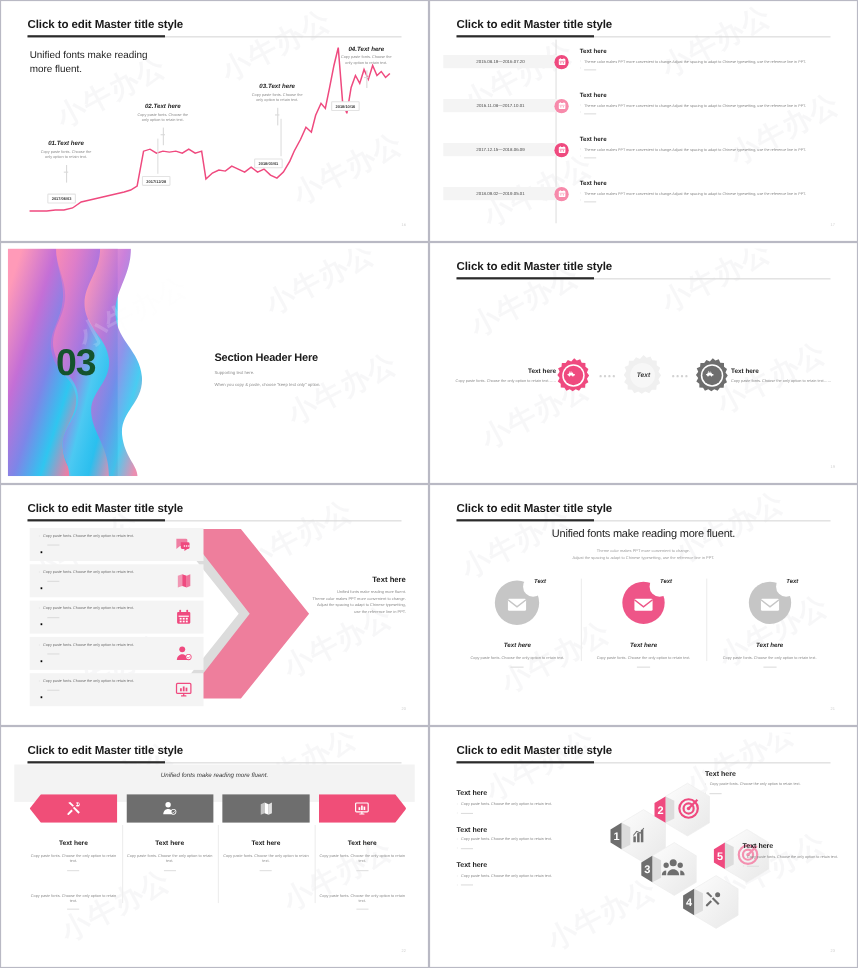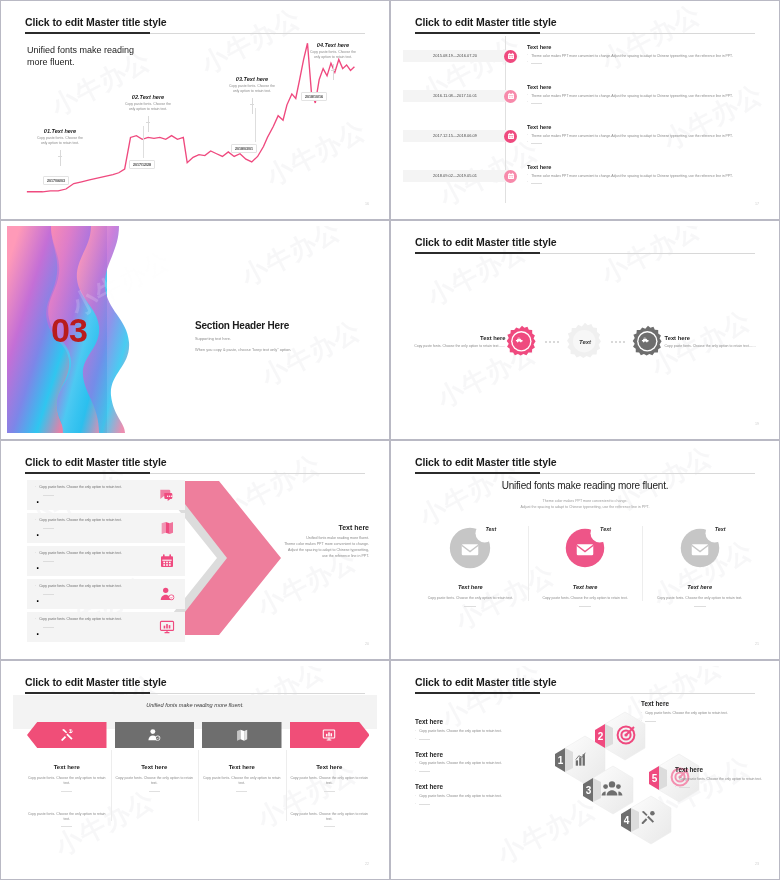--- a/index.html
+++ b/index.html
@@ -52,21 +52,21 @@
   .tl-li { display:flex; gap:3px; margin-top:3.5px; }
   .tl-li .bullet { font-size:3.4px; color:#9a9a9a; line-height:1.1; }
   .tl-li .txt { font-size:3.4px; color:#8a8a8a; line-height:1.3; }
   .tl-li .dash { width:11px; height:0.8px; background:#ddd; margin-top:2px; }
 
   
   .sec { position:absolute; inset:0; background:#fff; }
   .blob { position:absolute; left:0; top:0; width:180px; height:100%; }
   .blob svg { width:100%; height:100%; display:block; }
   .sec-num { position:absolute; left:44px; top:50%; transform:translateY(-50%);
-             font-size:34px; font-weight:bold; color:#b91c1c; letter-spacing:-1px; }
+             font-size:34px; font-weight:bold; color:#14532d; letter-spacing:-1px; }
   .sec-txt { position:absolute; left:188px; top:94px; }
   .sec-h { font-size:10px; font-weight:bold; color:#1c1c1c; letter-spacing:-0.2px; }
   .sec-p { font-size:3.9px; color:#8d8d8d; margin-top:5px; }
   .sec-p2 { font-size:3.9px; color:#8d8d8d; margin-top:6px; }
 
   
   .gear-row { position:absolute; left:14px; right:14px; top:96px; display:flex; align-items:center; }
   .gear { position:relative; flex:0 0 auto; }
   .gear svg { display:block; }
   .gear-label { position:absolute; inset:0; display:flex; align-items:center; justify-content:center;

